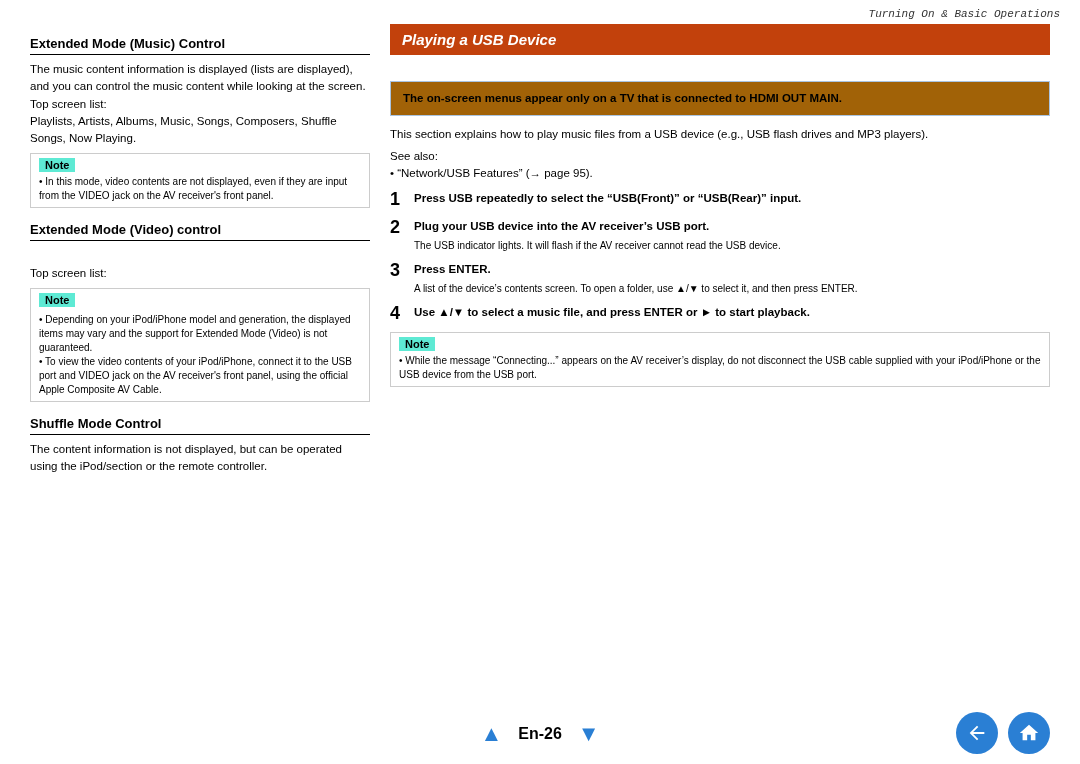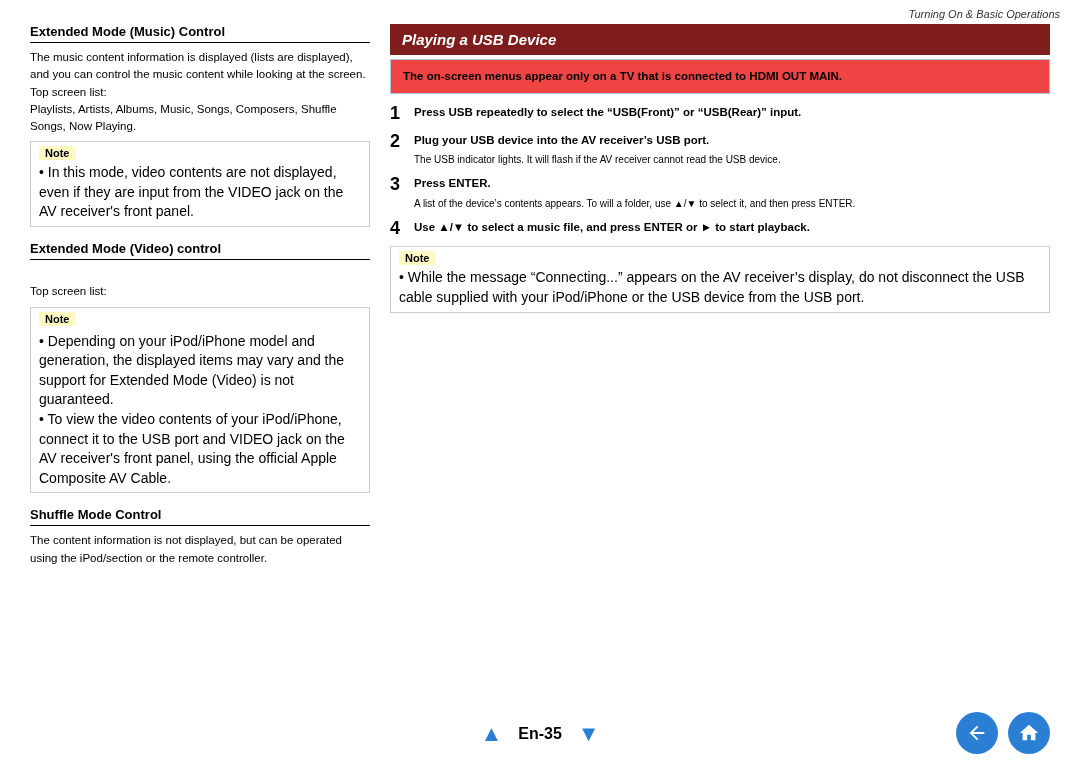--- a/index.html
+++ b/index.html
@@ -12,30 +12,32 @@
       height: 764px;
       overflow: hidden;
       position: relative;
     }
     .page-header {
       text-align: right;
       padding: 8px 20px 4px 4px;
       font-style: italic;
       font-size: 11px;
       color: #333;
+      font-family: Liberation Mono, monospace;
     }
     .main-content {
       display: flex;
       gap: 20px;
       padding: 0 30px 10px 30px;
       height: calc(100% - 100px);
     }
     .left-col {
       width: 340px;
       flex-shrink: 0;
+      margin-top: 12px;
     }
     .right-col {
       flex: 1;
     }
     .section-title {
       font-weight: bold;
       font-size: 13px;
       border-bottom: 1px solid #000;
       padding-bottom: 3px;
       margin-bottom: 6px;
@@ -50,40 +52,40 @@
       margin-bottom: 4px;
     }
     .note-box {
       border: 1px solid #ccc;
       margin: 6px 0;
       padding: 4px 8px;
     }
     .note-label {
       font-weight: bold;
       font-size: 11px;
-      background: #fef9c3;
+      background: #5eead4;
       display: inline-block;
       padding: 1px 6px;
       margin-bottom: 3px;
     }
     .note-text {
-      font-size: 14px;
+      font-size: 10px;
       line-height: 1.4;
     }
     .playing-usb-title {
-      background: #7f1d1d;
+      background: #c2410c;
       color: #fff;
       padding: 7px 12px;
       font-size: 15px;
       font-style: italic;
       font-weight: bold;
-      margin-bottom: 4px;
+      margin-bottom: 26px;
     }
     .hdmi-note {
-      background: #ef4444;
+      background: #a16207;
       border: 1px solid #aac4e0;
       padding: 8px 12px;
       font-size: 11.5px;
       font-weight: bold;
       margin-bottom: 10px;
       line-height: 1.5;
     }
     .steps-section {
       font-size: 11.5px;
       line-height: 1.5;
@@ -198,41 +200,46 @@
     <div class="section-body">The content information is not displayed, but can be operated using the iPod/section or the remote controller.</div>
 
   </div>
 
   <div class="right-col">
 
     <div class="playing-usb-title">Playing a USB Device</div>
 
     <div class="hdmi-note">The on-screen menus appear only on a TV that is connected to HDMI OUT MAIN.</div>
 
+    <div class="steps-section">
+      <div>This section explains how to play music files from a USB device (e.g., USB flash drives and MP3 players).</div>
+      <div style="margin-top:4px;">See also:</div>
+      <div>• <span>“Network/USB Features” (→ page 95).</span></div>
+    </div>
 
     <div>
 
       <div class="step">
         <div class="step-num">1</div>
         <div class="step-content"><b>Press USB repeatedly to select the “USB(Front)” or “USB(Rear)” input.</b></div>
       </div>
 
       <div class="step">
         <div class="step-num">2</div>
         <div class="step-content">
           <b>Plug your USB device into the AV receiver’s USB port.</b>
           <div class="step-sub">The USB indicator lights. It will flash if the AV receiver cannot read the USB device.</div>
         </div>
       </div>
 
       <div class="step">
         <div class="step-num">3</div>
         <div class="step-content">
           <b>Press ENTER.</b>
-          <div class="step-sub">A list of the device’s contents appears. To will a folder, use ▲/▼ to select it, and then press ENTER.</div>
+          <div class="step-sub">A list of the device’s contents screen. To open a folder, use ▲/▼ to select it, and then press ENTER.</div>
         </div>
       </div>
 
       <div class="step">
         <div class="step-num">4</div>
         <div class="step-content">
           <b>Use ▲/▼ to select a music file, and press ENTER or ► to start playback.</b>
         </div>
       </div>
 
@@ -242,21 +249,21 @@
       <div class="note-label">Note</div>
       <div class="note-text">• <span>While the message “Connecting...” appears on the AV receiver’s display, do not disconnect the USB cable supplied with your iPod/iPhone or the USB device from the USB port.</span></div>
     </div>
 
   </div>
 </div>
 
 <div class="footer">
   <div class="footer-nav">
     <span class="footer-arrow">▲</span>
-    <span class="footer-page">En-35</span>
+    <span class="footer-page">En-26</span>
     <span class="footer-arrow">▼</span>
   </div>
   <div class="footer-right">
     <div class="icon-circle">
       <svg viewBox="0 0 24 24" xmlns="http://www.w3.org/2000/svg">
         <path d="M20 11H7.83l5.59-5.59L12 4l-8 8 8 8 1.41-1.41L7.83 13H20v-2z"></path>
       </svg>
     </div>
     <div class="icon-circle">
       <svg viewBox="0 0 24 24" xmlns="http://www.w3.org/2000/svg">

